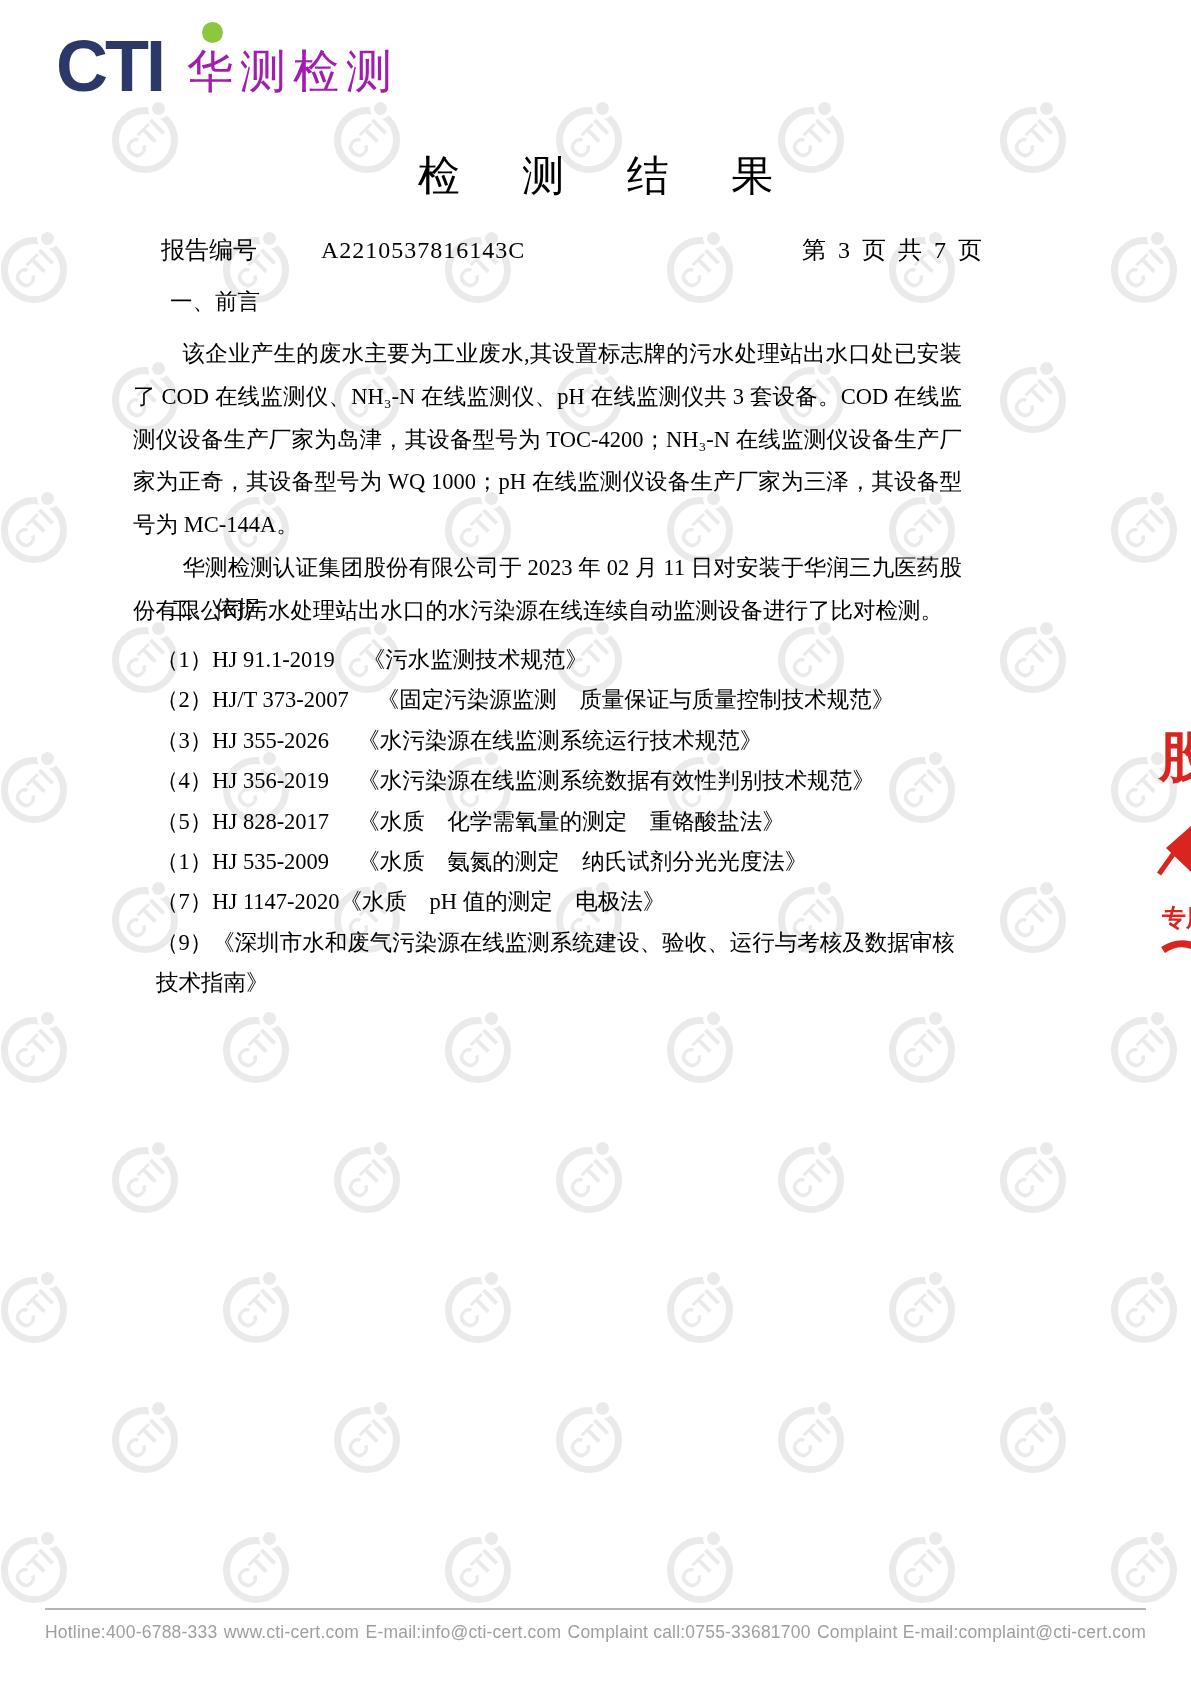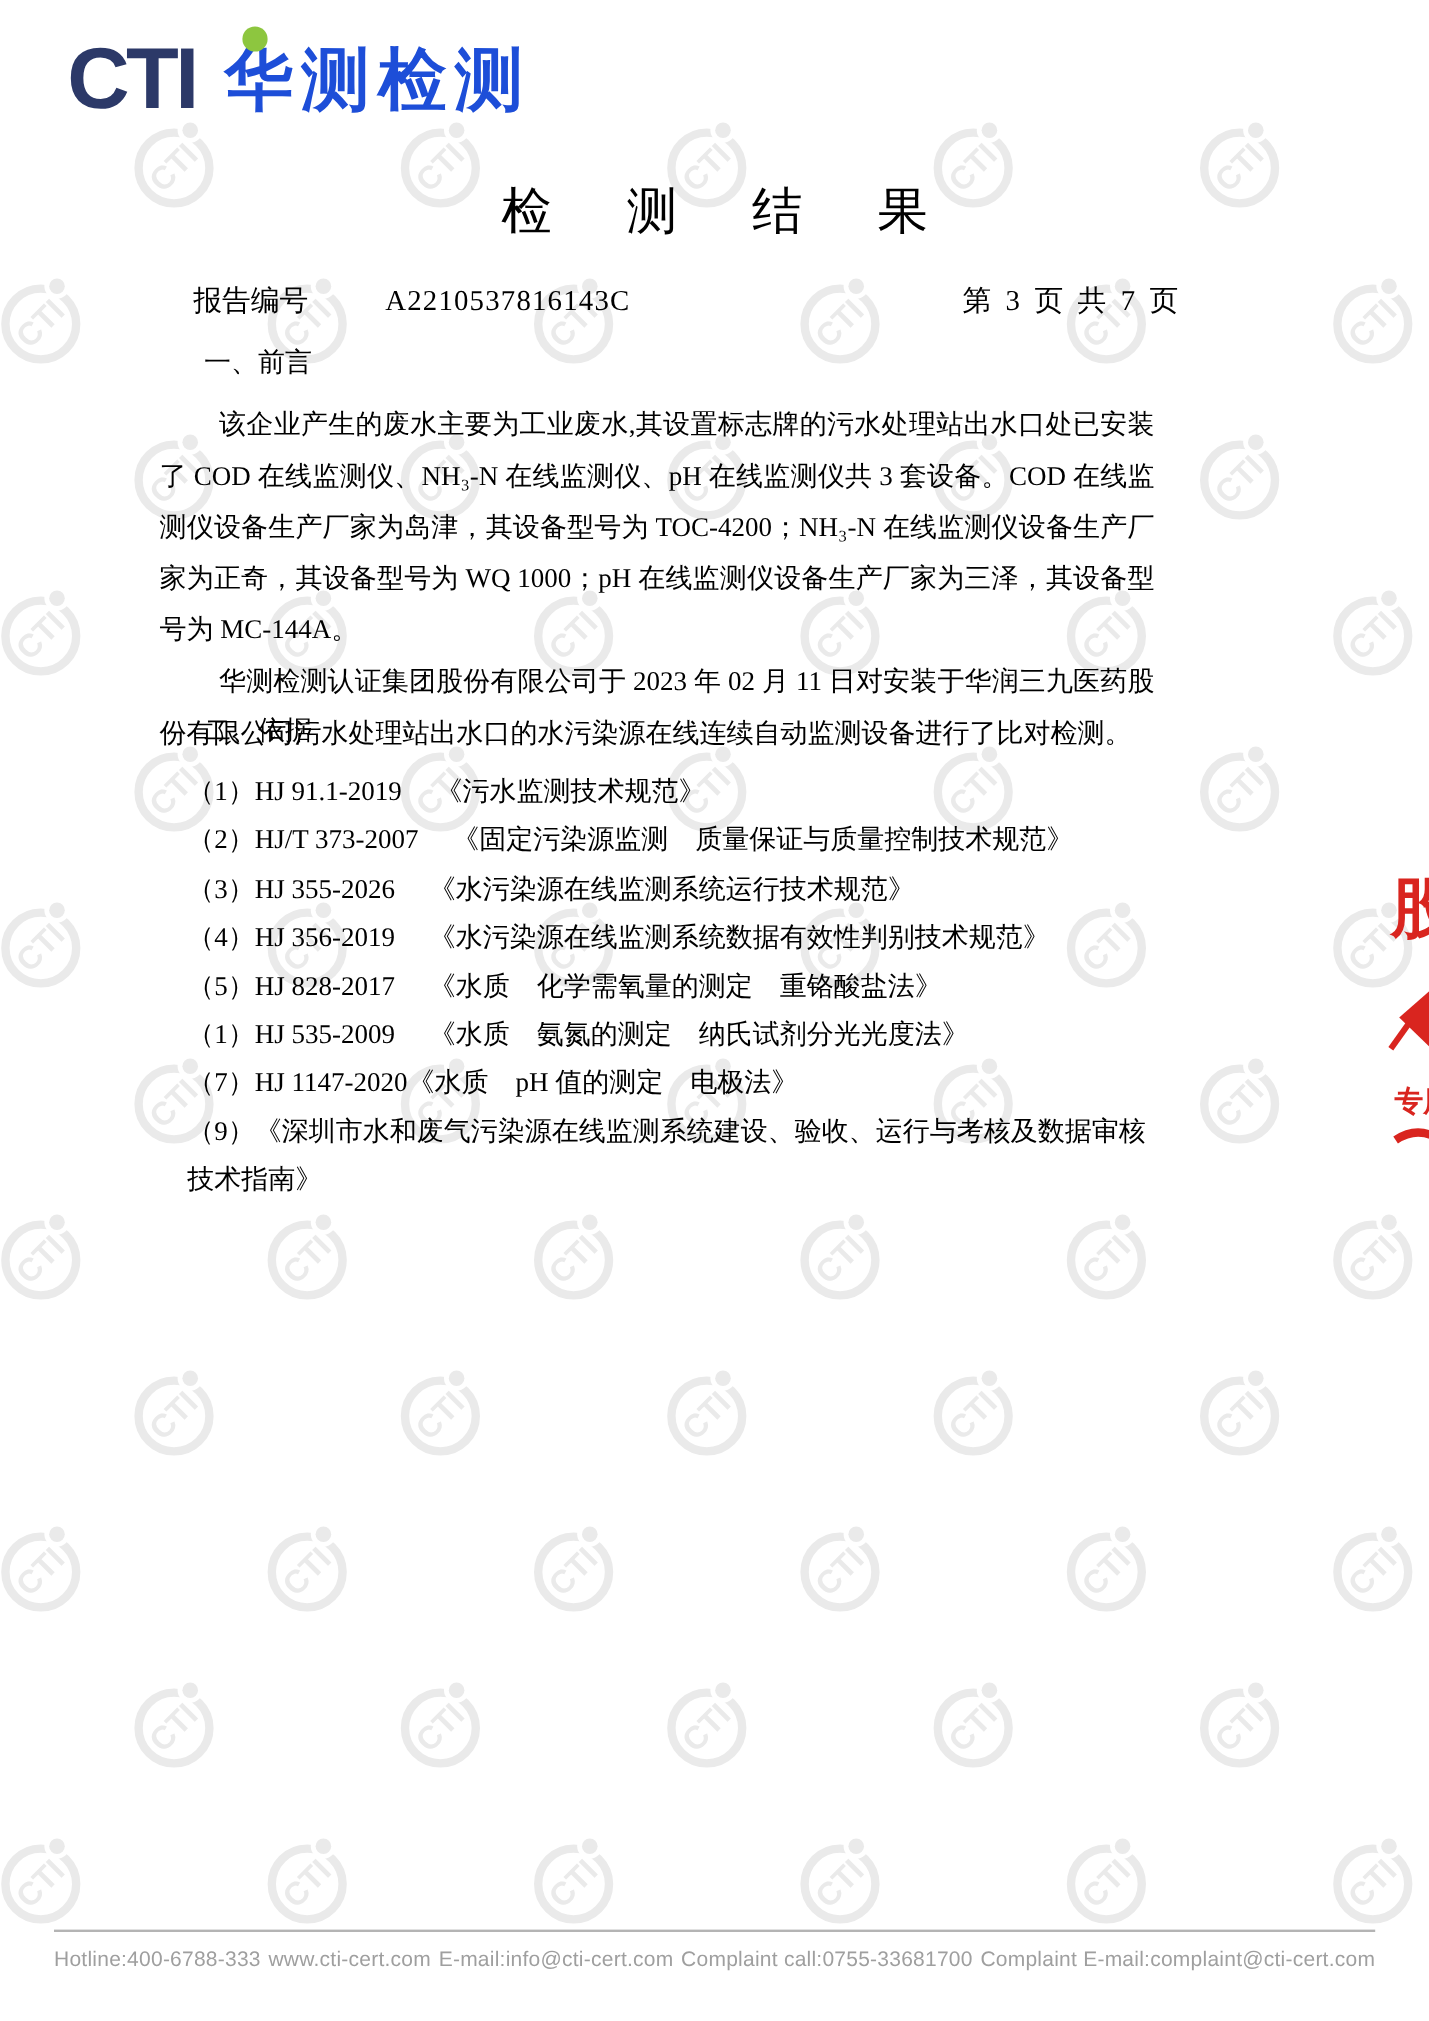--- a/index.html
+++ b/index.html
@@ -12,22 +12,22 @@
   .wm{position:absolute;width:66px;height:66px;}
   .wm-ring{position:absolute;inset:0;border:7px solid #eaeaea;border-radius:50%;}
   .wm-dot{position:absolute;left:60%;top:-5px;width:13px;height:13px;background:#eaeaea;border-radius:50%;box-shadow:0 0 0 4px #fff;}
   .wm-text{position:absolute;left:50%;top:50%;transform:translate(-50%,-50%) rotate(-45deg);
     font-family:"Liberation Sans","DejaVu Sans",sans-serif;font-weight:bold;font-size:27px;color:#eaeaea;letter-spacing:0px;}
   
   .logo{position:absolute;left:56px;top:38px;z-index:1;display:flex;align-items:flex-end;}
   .logo-cti{position:relative;font-family:"Liberation Sans","DejaVu Sans",sans-serif;
     font-weight:bold;font-size:72px;line-height:0.78;letter-spacing:-3px;color:#2c3968;}
   .logo-dot{position:absolute;right:-1px;top:-24px;width:21px;height:21px;border-radius:50%;background:#8dc63f;}
-  .logo-cn{font-family:"Liberation Sans","DejaVu Sans",sans-serif;font-weight:bold;
-    font-size:57px;line-height:0.95;color:#1d4ed8;letter-spacing:7px;margin-left:24px;}
+  .logo-cn{font-family:"Liberation Sans","DejaVu Sans",sans-serif;font-weight:normal;
+    font-size:46px;line-height:0.95;color:#a21caf;letter-spacing:7px;margin-left:24px;}
   
   .doc-title{position:absolute;left:0;top:148px;width:100%;text-align:center;z-index:1;
     font-size:42px;letter-spacing:26px;text-indent:26px;font-weight:400;}
   .report-row{position:absolute;left:133px;top:234px;width:824px;z-index:1;
     display:flex;align-items:baseline;font-size:24px;margin-left:28px;}
   .report-label{flex:0 0 auto;}
   .report-value{flex:1 1 auto;margin-left:64px;letter-spacing:1px;}
   .page-indicator{flex:0 0 auto;letter-spacing:3px;}
   
   .section{position:absolute;left:133px;width:829px;z-index:1;font-size:22.5px;}

